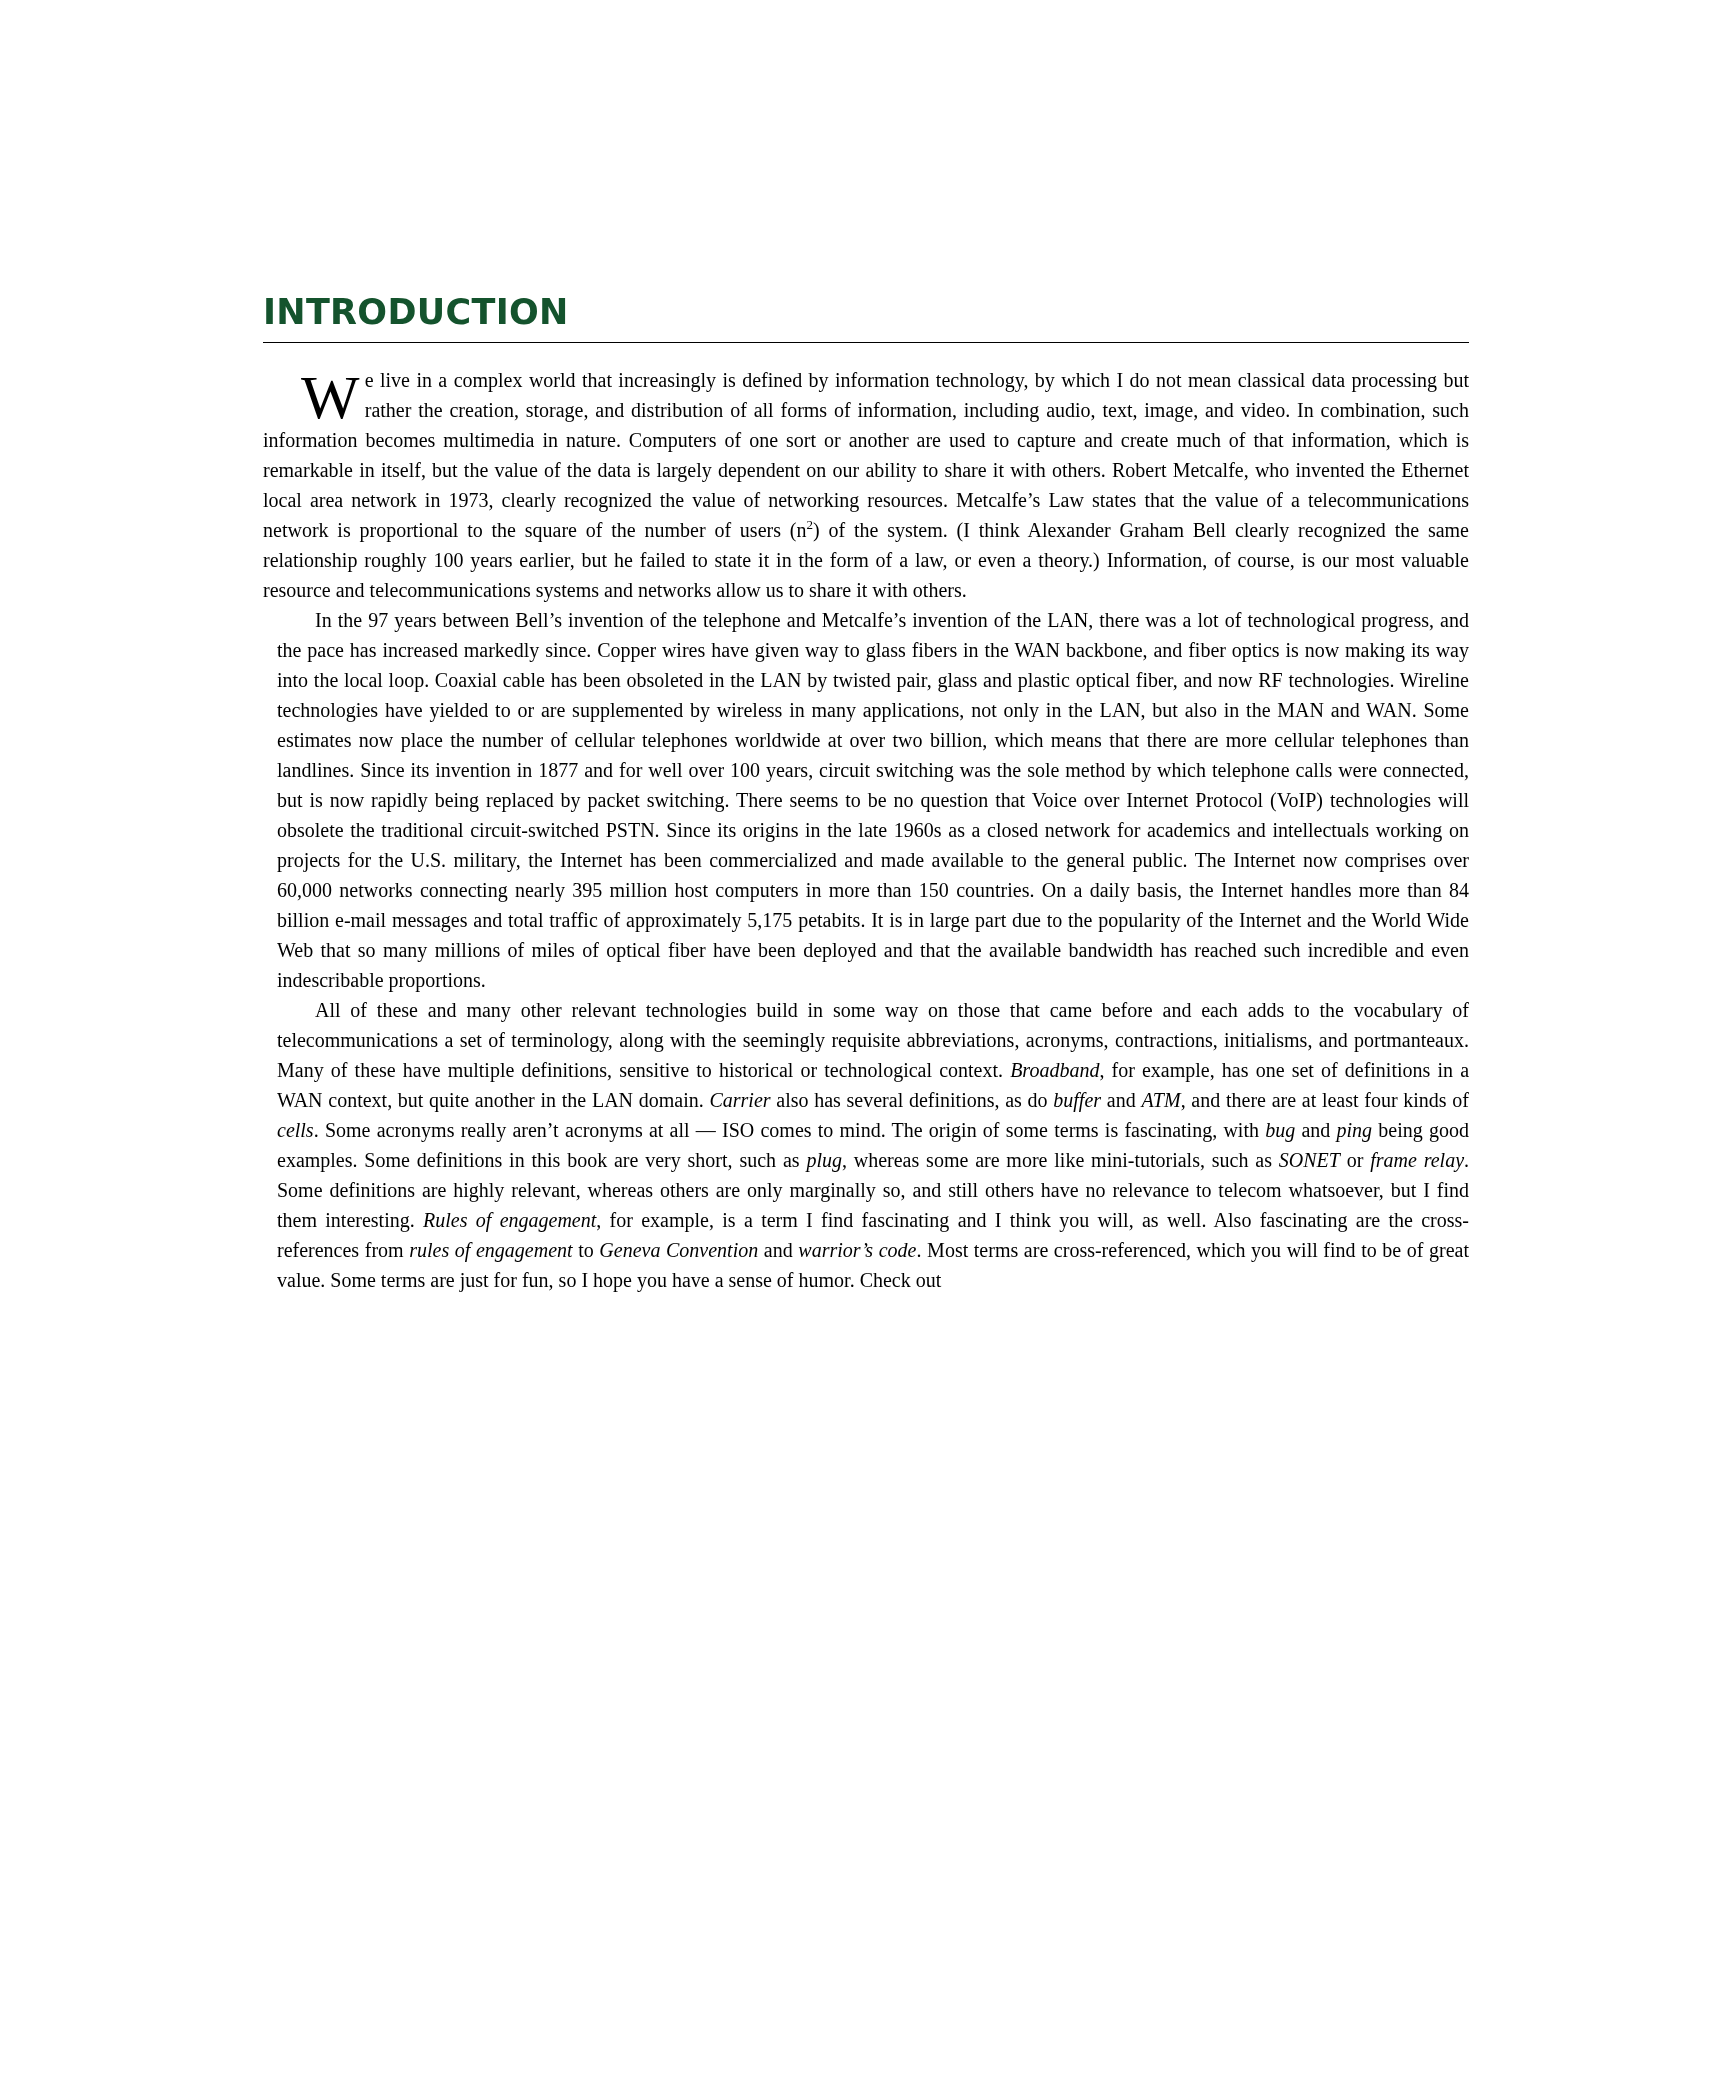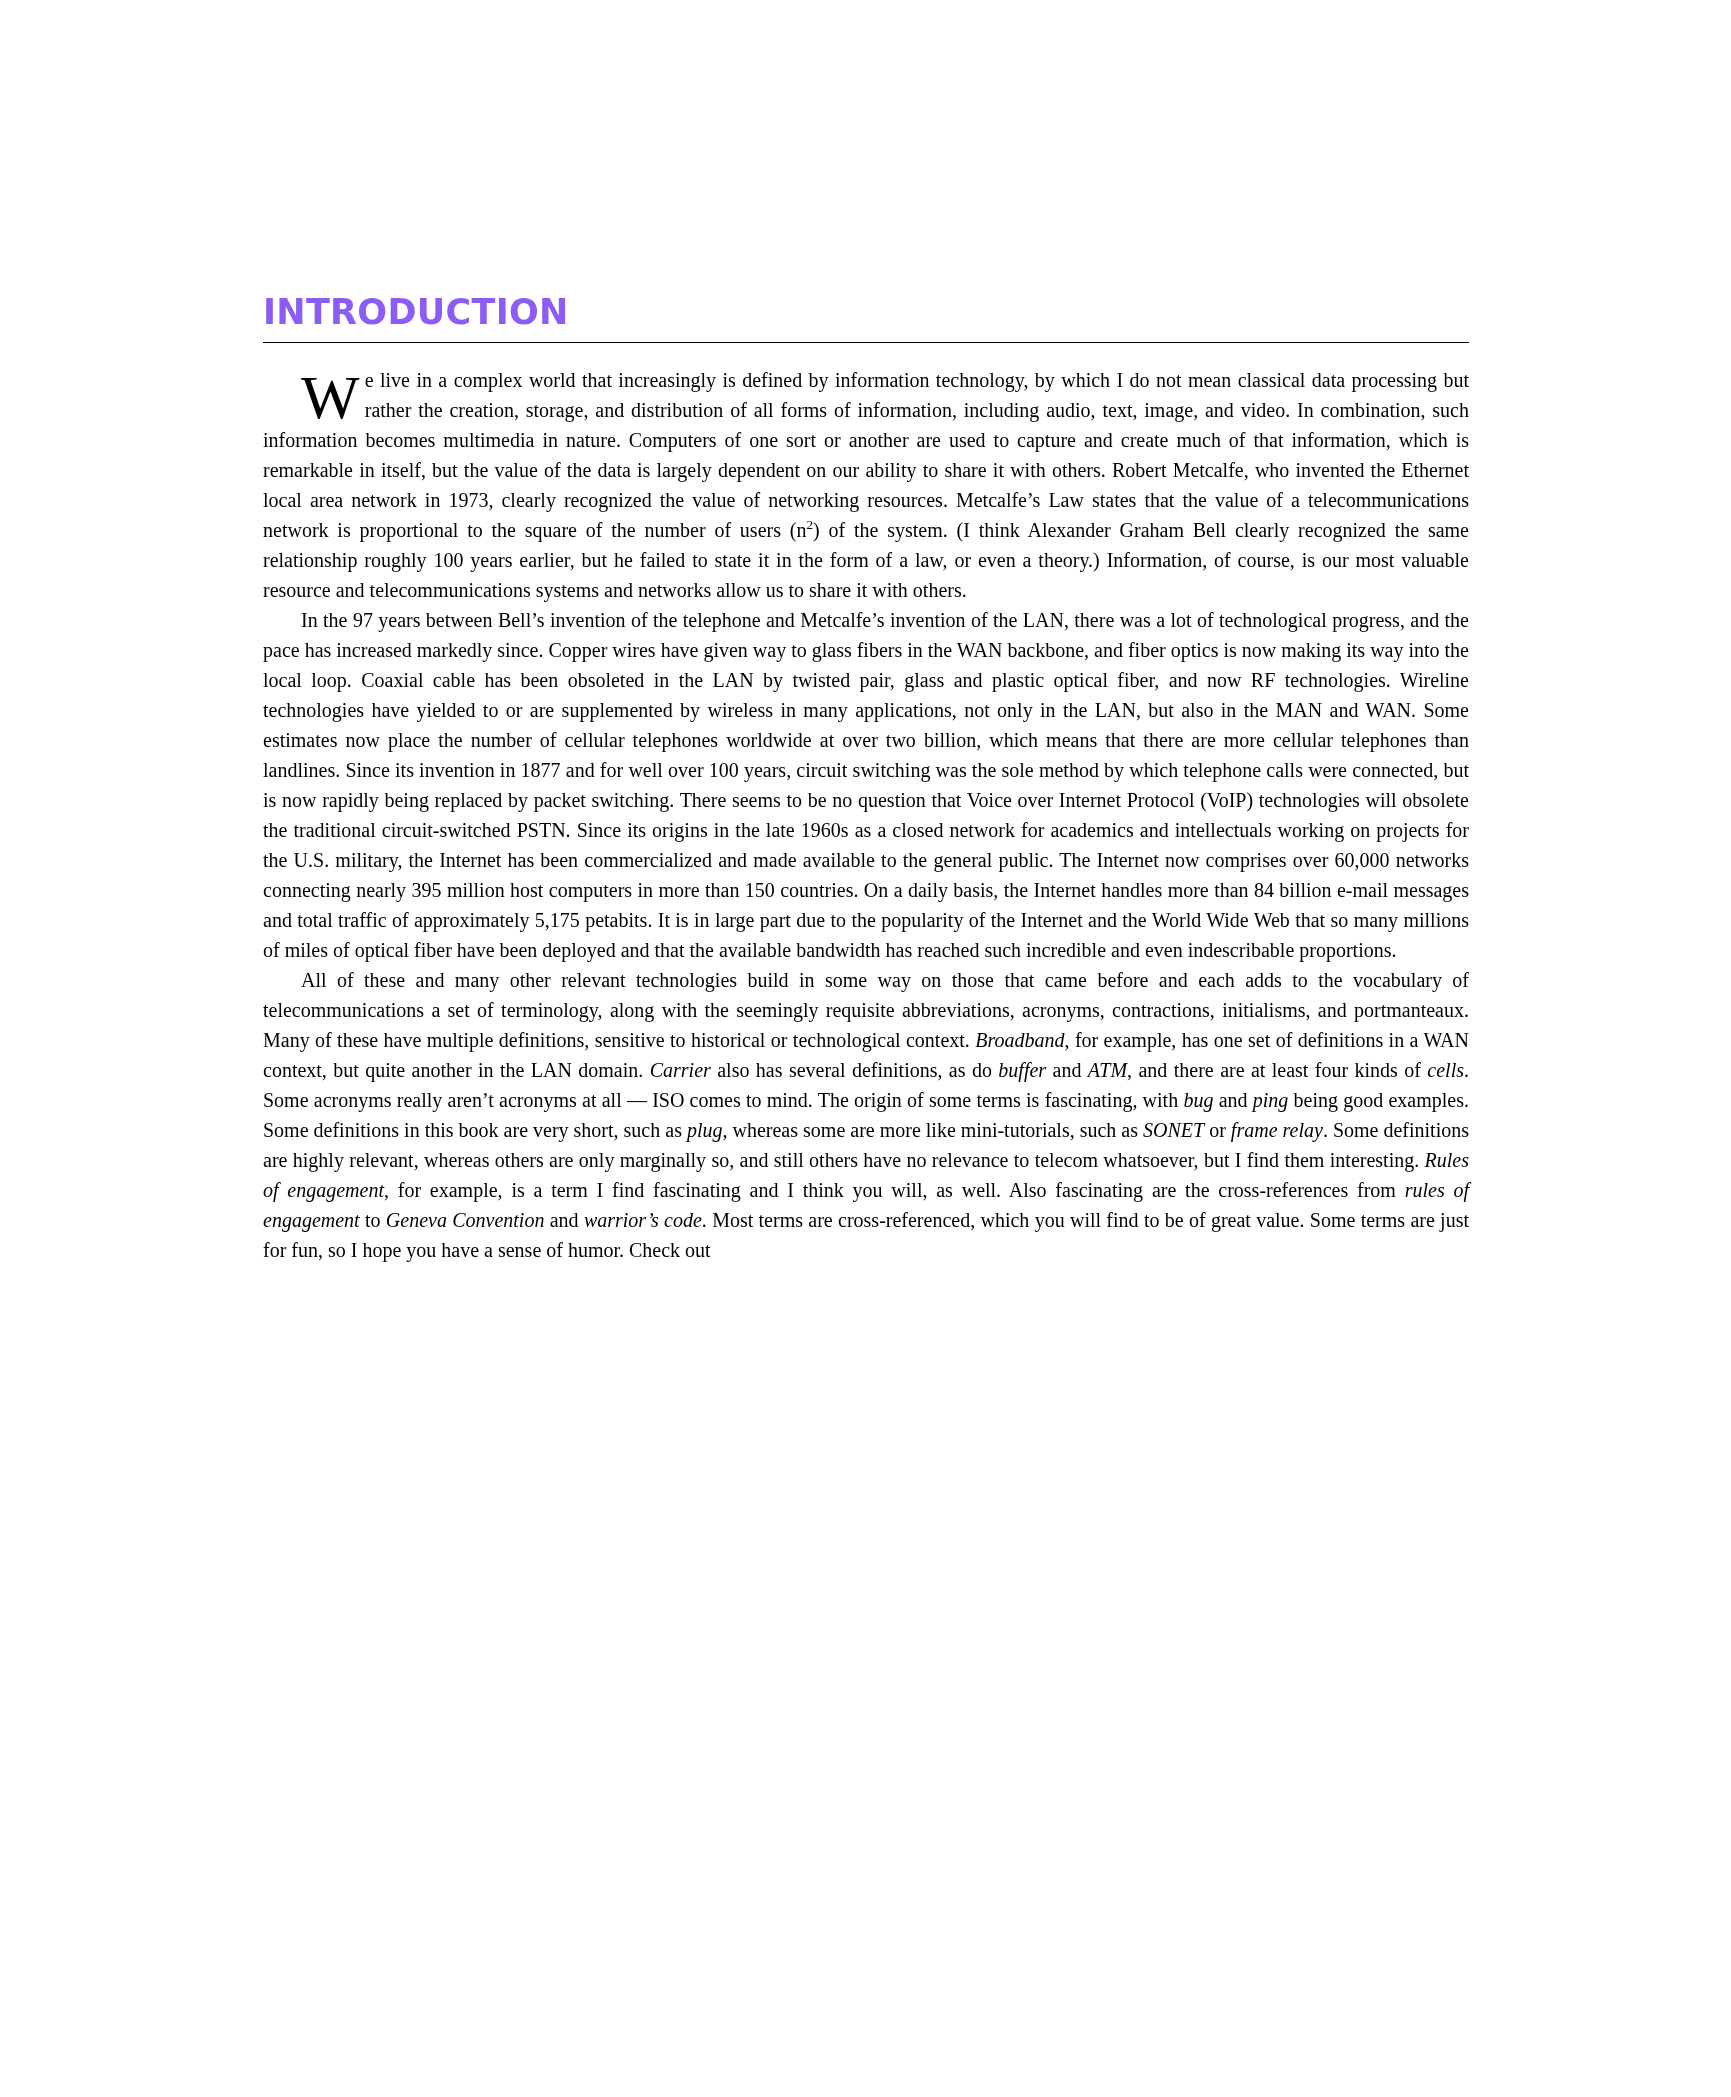--- a/index.html
+++ b/index.html
@@ -26,41 +26,42 @@
     position: absolute;
     left: 263px;
     top: 294px;
     width: 1206px;
   }
   .page-title {
     font-family: "DejaVu Sans", sans-serif;
     font-weight: bold;
     font-size: 35px;
     letter-spacing: 0.3px;
-    color: #8b5cf6;
+    color: #14532d;
     margin: 0 0 11.7px 0;
     line-height: 1.05;
   }
   .title-rule {
     border: 0;
     border-top: 1.3px solid #000;
     margin: 0 0 22px 0;
     width: 100%;
   }
   p.body {
     font-family: "Liberation Serif", serif;
     font-size: 20px;
     line-height: 30px;
     text-align: justify;
     text-justify: inter-word;
     margin: 0;
     hyphens: none;
   }
   p.body.indent {
     text-indent: 38px;
+    margin-left: 14px;
   }
   .dropcap-para {
     position: relative;
     min-height: 62px;
   }
   .dropcap {
     float: left;
     font-family: "Liberation Serif", serif;
     font-size: 62px;
     line-height: 53px;

